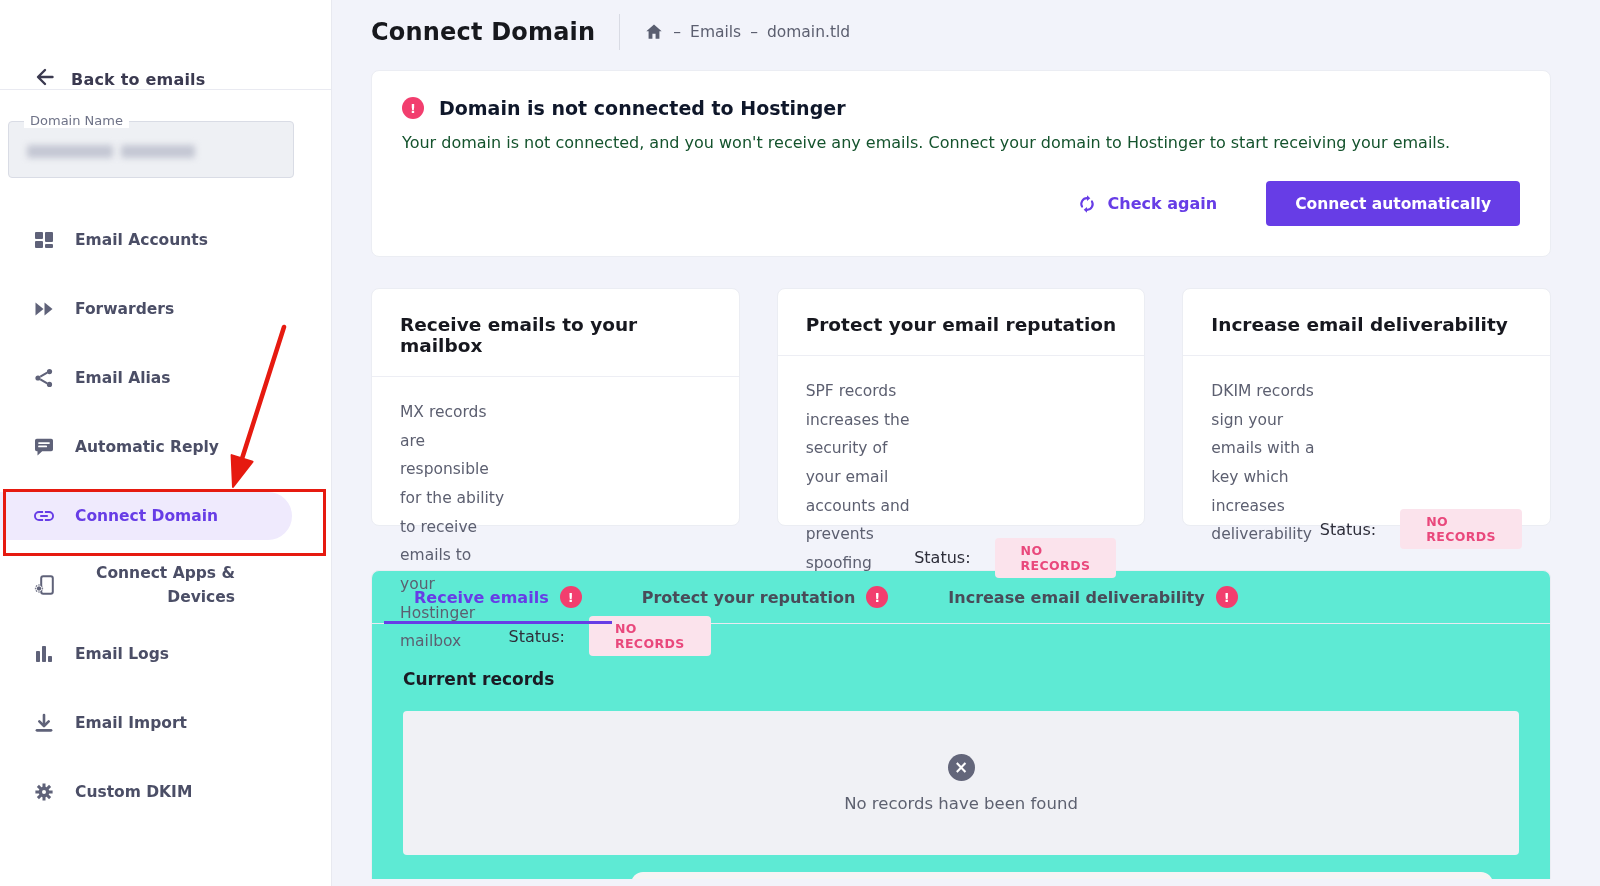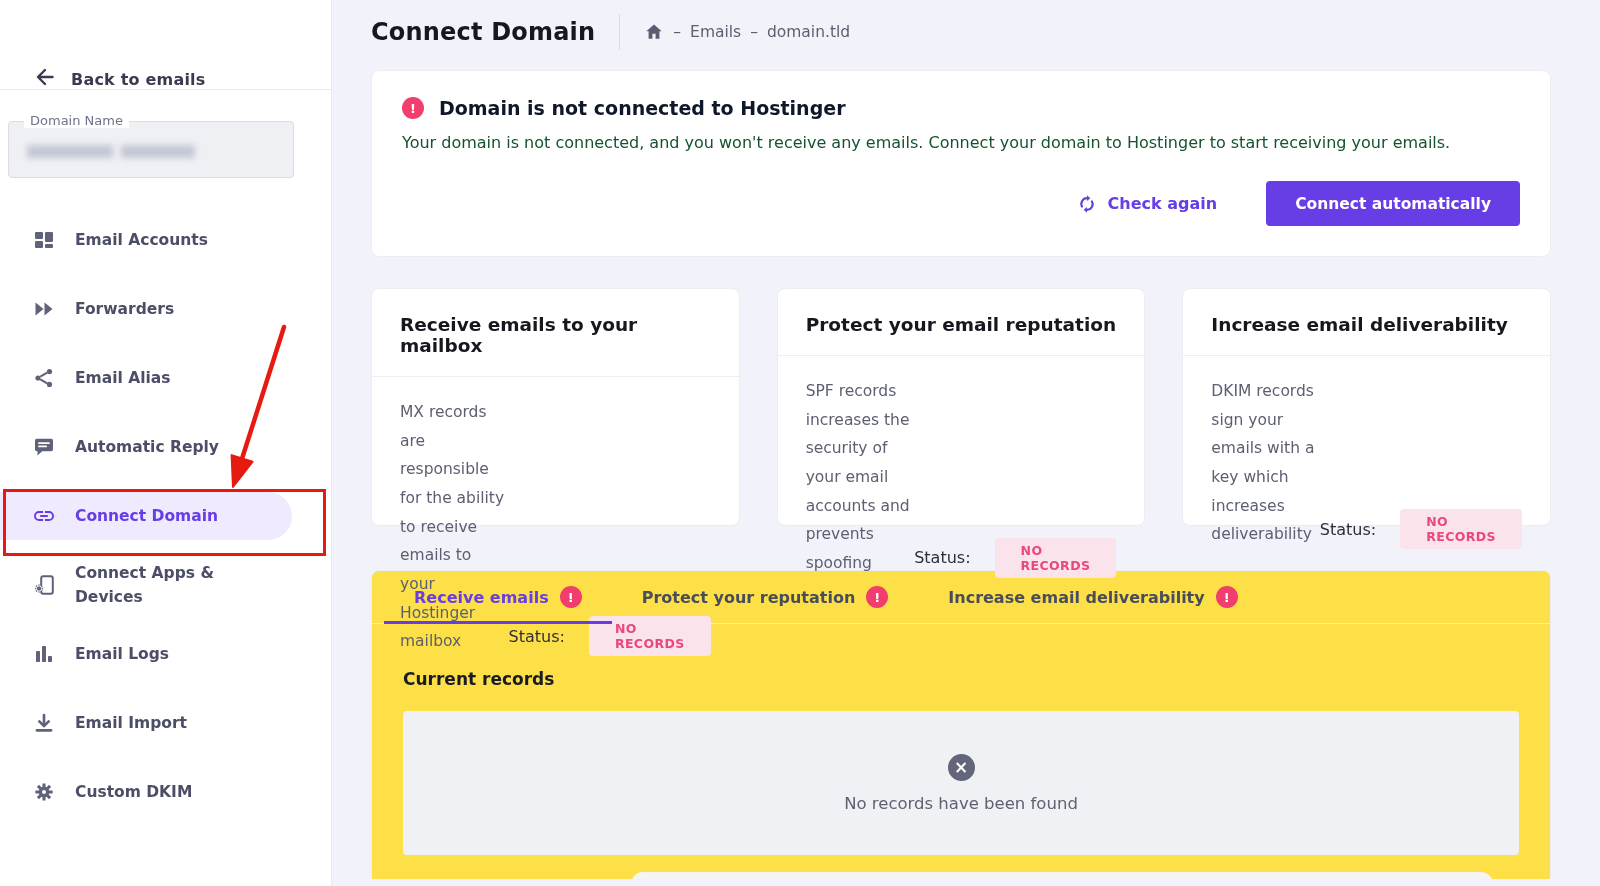--- a/index.html
+++ b/index.html
@@ -10,21 +10,21 @@
   .sidebar { width:332px; min-width:332px; height:100%; background:#ffffff; border-right:1px solid #e8e9f0; position:relative; }
   .sb-back { height:90px; display:flex; align-items:flex-end; gap:14px; padding-left:33px; border-bottom:1px solid #e9eaf1; cursor:pointer; }
   .sb-back-label { font-size:16px; font-weight:bold; color:#3b3a50; letter-spacing:.2px; }
   .domain-field { position:relative; margin:31px 37px 0 8px; height:57px; background:#eef0f4; border:1px solid #d9dce5; border-radius:4px; }
   .domain-field-label { position:absolute; top:-9px; left:15px; background:#ffffff; padding:0 6px; font-size:13px; color:#6e7287; }
   .blurbar { position:absolute; top:23px; height:13px; background:#c4c7d3; border-radius:2px; filter:blur(3px); }
   .blurbar.b1 { left:18px; width:86px; }
   .blurbar.b2 { left:112px; width:74px; }
   .menu { margin-top:38px; display:flex; flex-direction:column; gap:21px; }
   .mi { min-height:48px; display:flex; align-items:center; gap:19px; padding-left:32px; cursor:pointer; }
-  .mi .mi-label { font-size:15.5px; font-weight:bold; color:#4b4e66; line-height:1.55; max-width:160px; }
+  .mi .mi-label { font-size:15.5px; font-weight:bold; color:#4b4e66; line-height:1.55; max-width:160px;text-align:right; }
   .mi.active { background:#efeafd; border-radius:0 27px 27px 0; width:292px; }
   .mi.active .mi-label { color:#673de6; }
   .mi .ic { width:24px; height:24px; display:flex; align-items:center; justify-content:center; flex:none; }
 
   
   .main { flex:1; height:100%; padding:0 49px 0 39px; background:#f2f3fa; }
   .mhead { height:64px; display:flex; align-items:center; }
   .mtitle { font-size:24px; font-weight:bold; color:#17181d; letter-spacing:.2px; }
   .vdiv { width:1px; height:36px; background:#d9dbe4; margin:0 24px; }
   .crumbs { display:flex; align-items:center; gap:9px; font-size:15.5px; color:#5c5f70; }
@@ -41,21 +41,21 @@
 
   .cards-row { margin-top:31px; display:grid; grid-template-columns:repeat(3,1fr); gap:37px; }
   .scard { background:#fff; border:1px solid #ebedf3; border-radius:8px; height:238px; display:flex; flex-direction:column; }
   .scard-h { padding:25px 28px 20px; font-size:18.5px; font-weight:bold; color:#17181f; border-bottom:1px solid #edeef4; }
   .scard-b { flex:1; padding:21px 28px 23px; display:flex; flex-direction:row; }
   .scard-desc { font-size:15.5px; color:#5c5f70; line-height:1.85; }
   .status-row { margin-top:auto; display:flex; align-items:center; gap:24px; }
   .status-label { font-size:16px; color:#2e2e3a; }
   .status-badge { background:#fbe3ec; color:#e9487c; font-size:12.5px; font-weight:bold; letter-spacing:.4px; padding:5px 26px; border-radius:4px; }
 
-  .tabs-card { margin-top:44px; background:#fde047; border:1px solid #ebedf3; border-bottom:none; border-radius:8px 8px 0 0; height:309px; overflow:hidden; }
+  .tabs-card { margin-top:44px; background:#5eead4; border:1px solid #ebedf3; border-bottom:none; border-radius:8px 8px 0 0; height:309px; overflow:hidden; }
   .tabrow { height:53px; display:flex; align-items:stretch; padding:0 12px; border-bottom:1px solid #e9eaf1; }
   .tab { display:flex; align-items:center; gap:11px; padding:0 30px; font-size:16px; font-weight:bold; color:#494c59; position:relative; cursor:pointer; }
   .tab.active { color:#673de6; }
   .tab.active::after { content:""; position:absolute; left:0; right:0; bottom:-1px; height:3px; background:#673de6; }
   .tab-content { padding:45px 31px 0; }
   .records-heading { font-size:17px; font-weight:bold; color:#1b1b24; }
   .empty-panel { margin-top:22px; height:144px; background:#f0f1f5; border-radius:4px; display:flex; flex-direction:column; align-items:center; justify-content:center; gap:13px; }
   .xcircle { width:27px; height:27px; border-radius:50%; background:#63667a; color:#fff; font-size:17px; font-weight:bold; display:flex; align-items:center; justify-content:center; }
   .empty-msg { font-size:16.5px; color:#5d6170; }
   .next-hint { margin:17px 0 0 228px; width:862px; height:14px; background:#f7f4f4; border-radius:12px 12px 0 0; }

